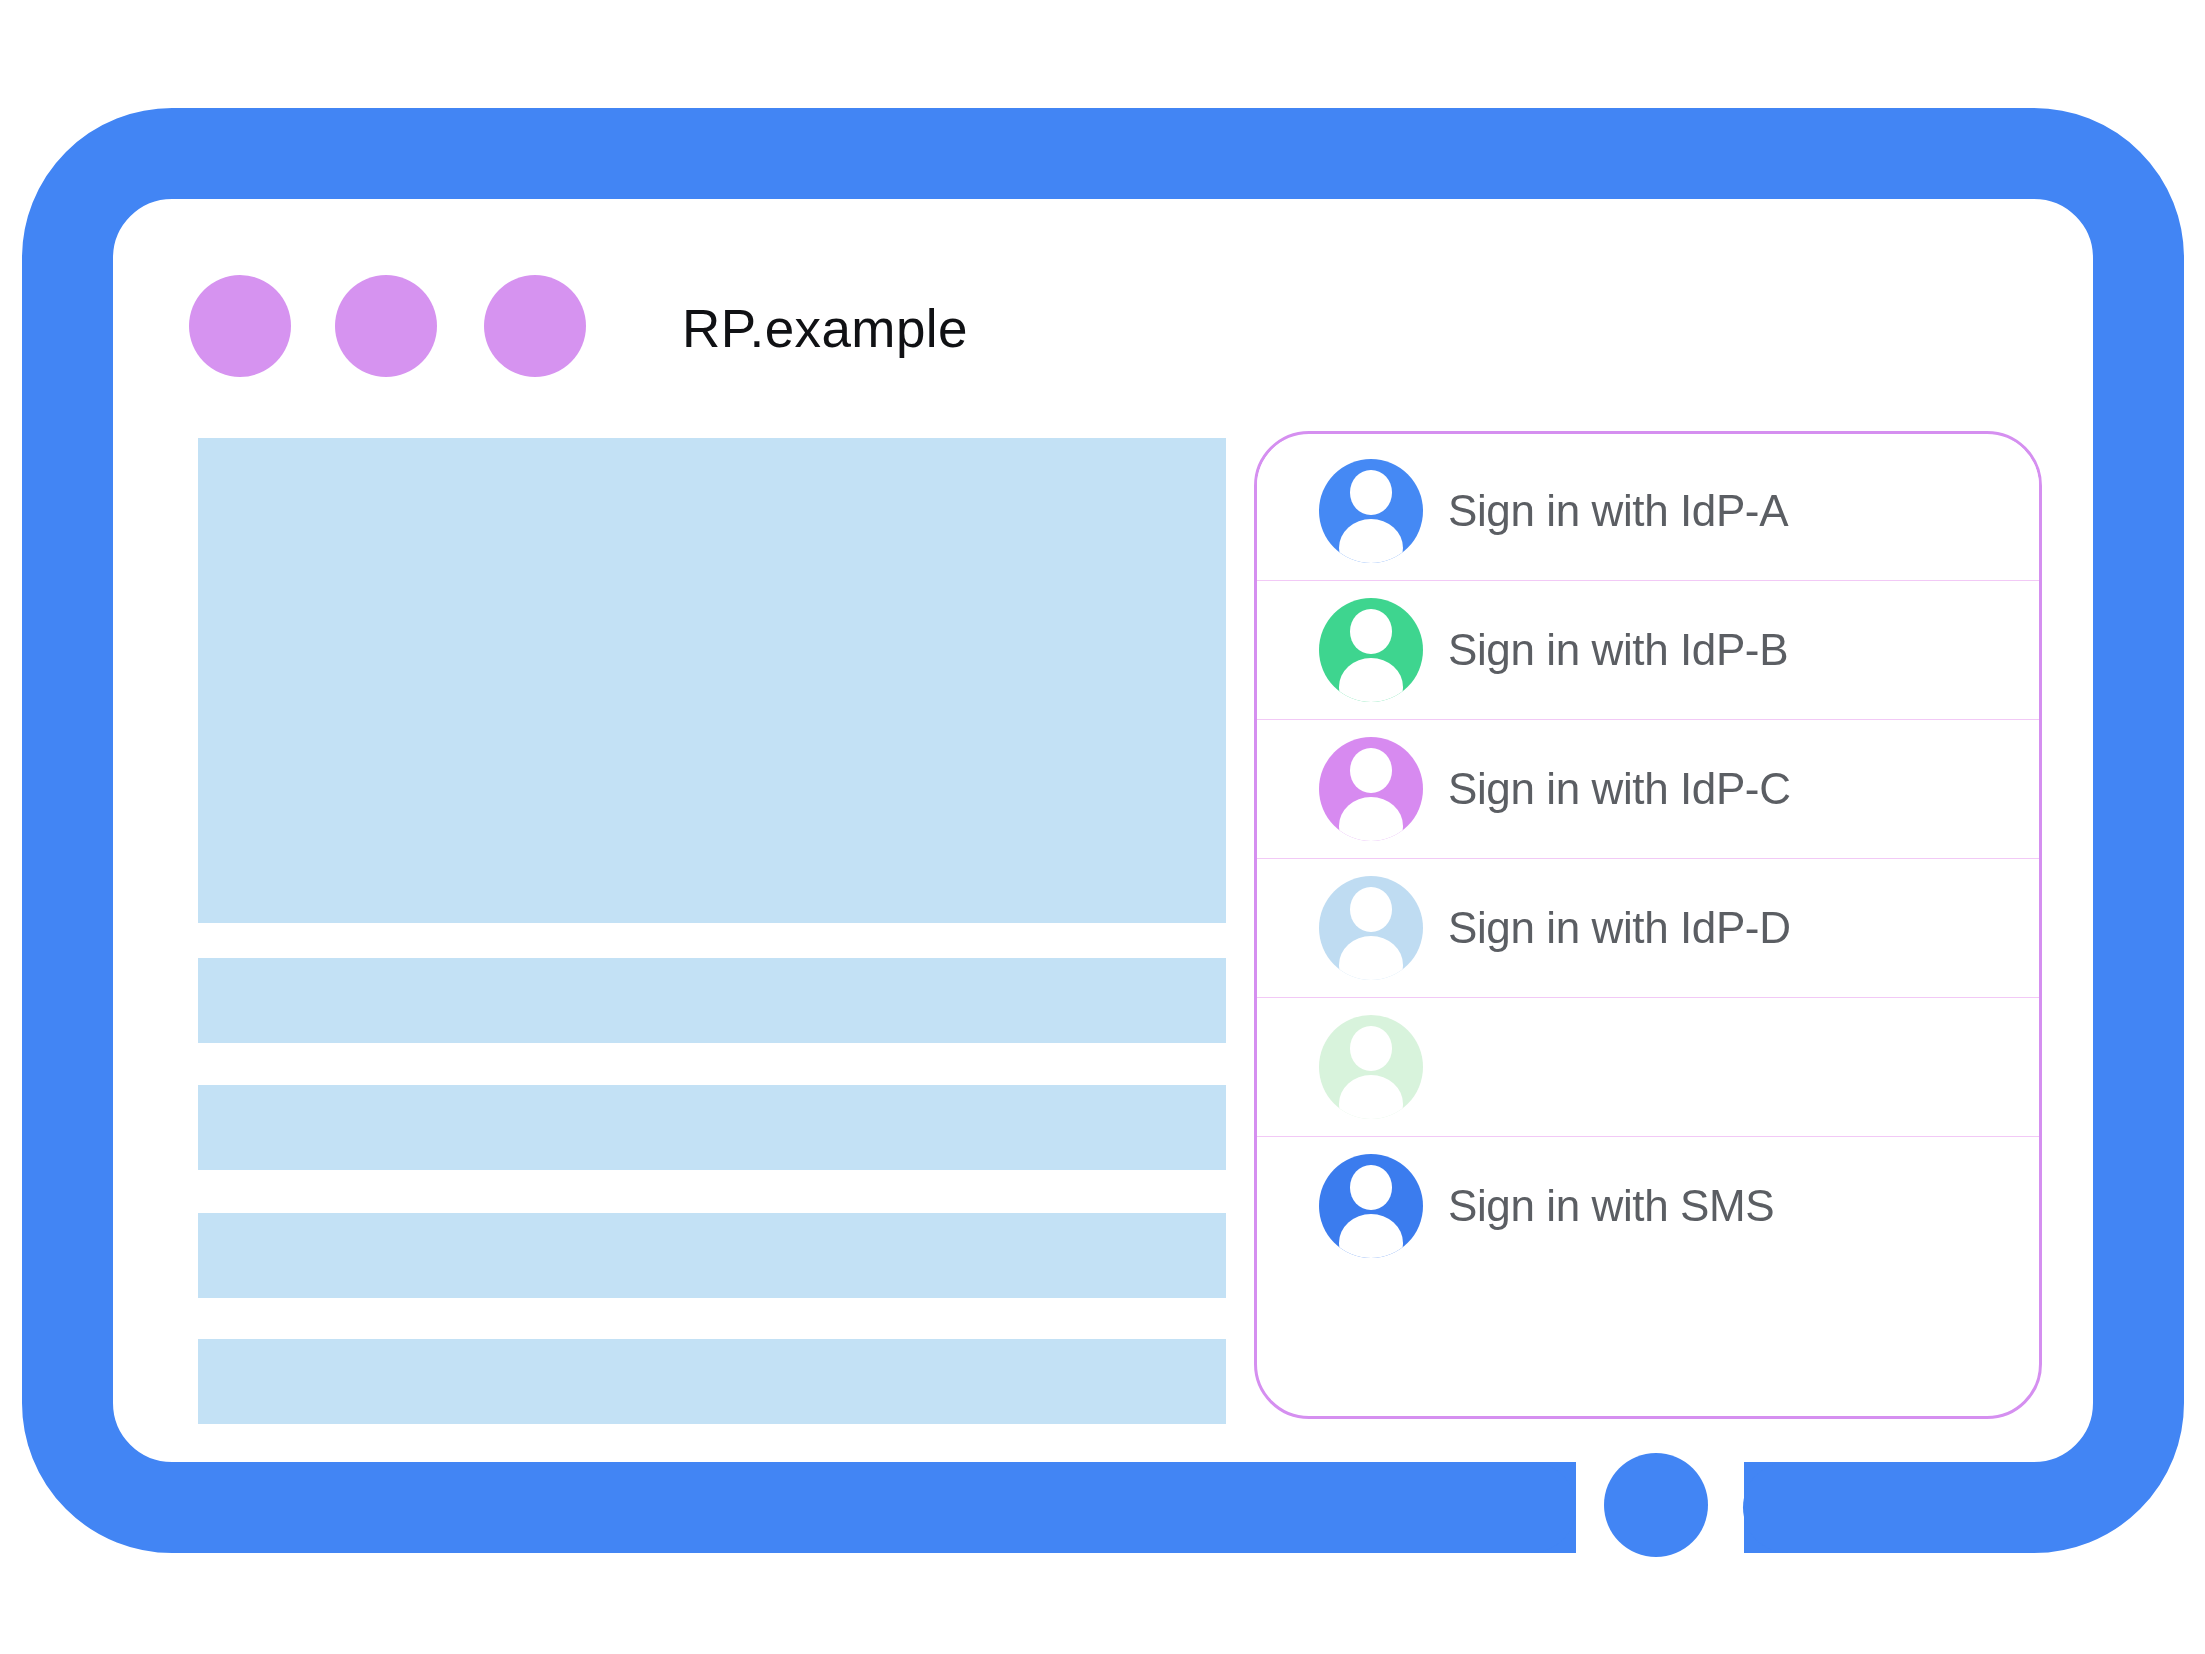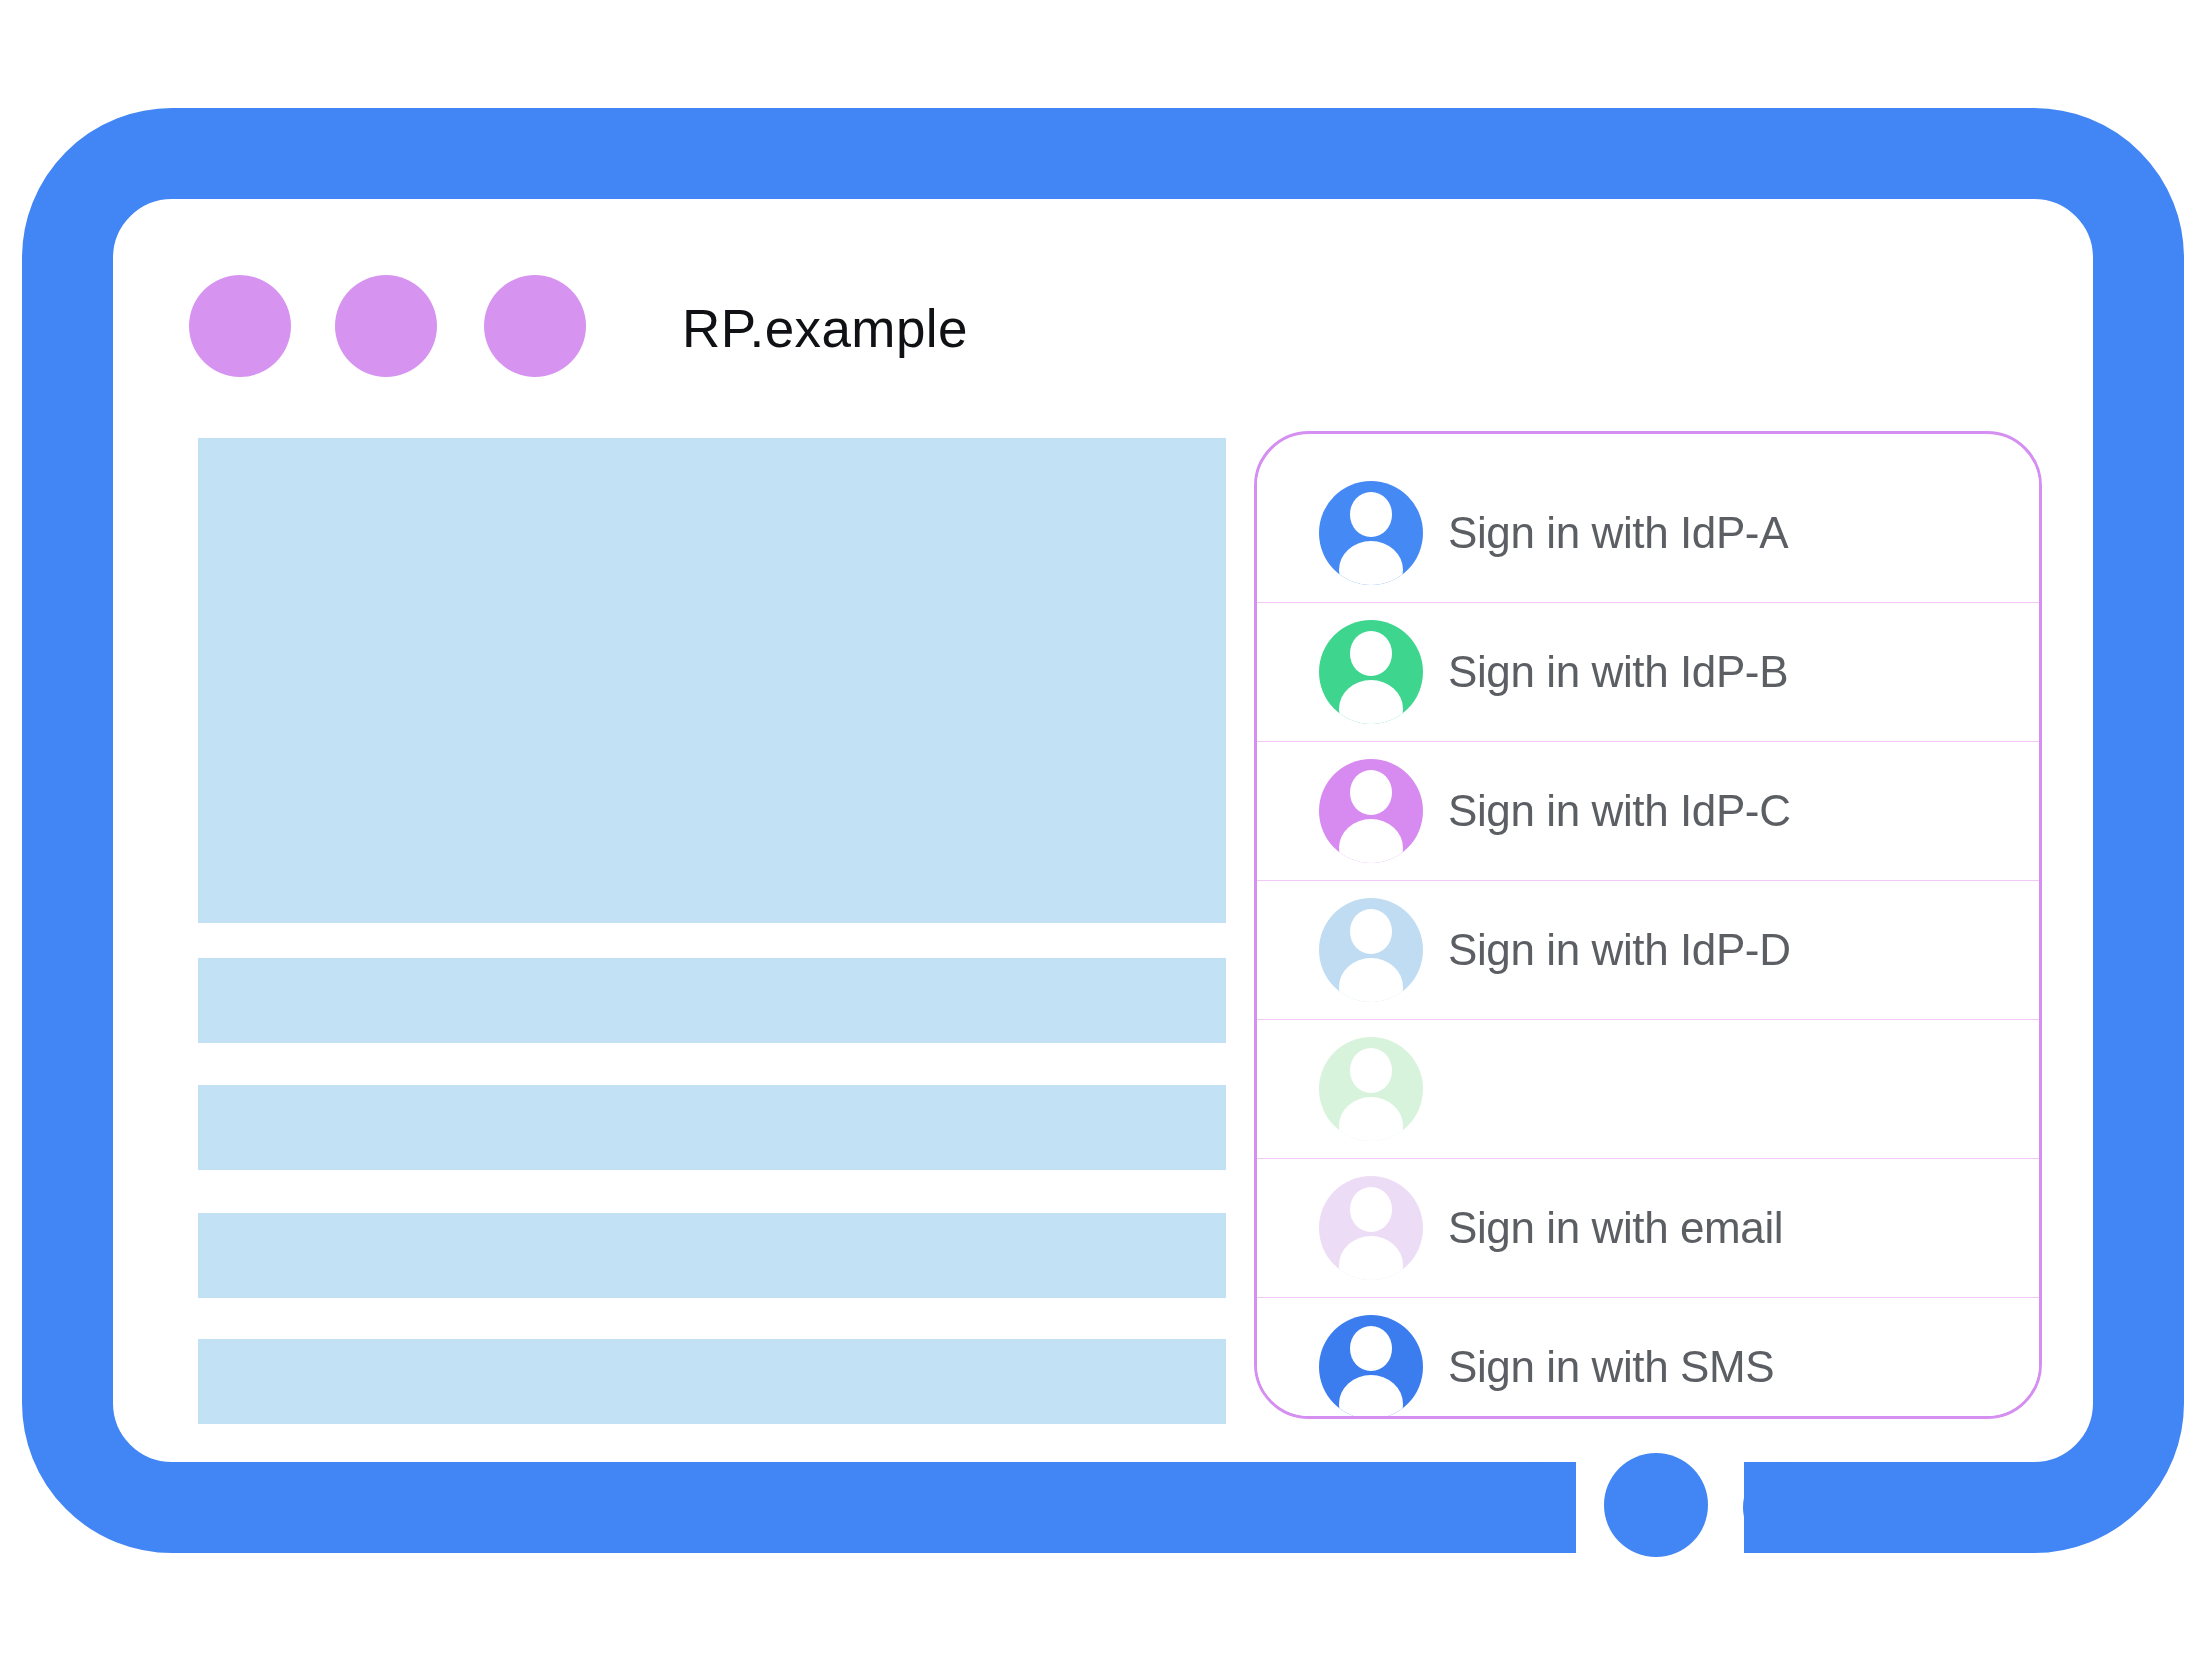--- a/index.html
+++ b/index.html
@@ -94,21 +94,21 @@
   .signin-panel {
     position: absolute;
     left: 1254px;
     top: 431px;
     width: 788px;
     height: 988px;
     box-sizing: border-box;
     border: 3.5px solid #d58ff0;
     border-radius: 55px;
     background: #ffffff;
-    padding-top: 29px;
+    padding-top: 7px;
     overflow: hidden;
   }
   .signin-row {
     display: flex;
     align-items: center;
     height: 139px;
     box-sizing: border-box;
     cursor: pointer;
     background: #ffffff;
   }
@@ -204,27 +204,20 @@
       <span class="signin-label">Sign in with IdP-D</span>
     </div>
 
     <div class="signin-row">
       <span class="avatar" style="background-color: rgb(216, 243, 220);">
         <span class="head"></span>
         <span class="torso"></span>
       </span>
     </div>
 
-    <div class="signin-row">
-      <span class="avatar" style="background-color: rgb(236, 220, 245);">
-        <span class="head"></span>
-        <span class="torso"></span>
-      </span>
-      <span class="signin-label">Sign in with email</span>
-    </div>
 
     <div class="signin-row">
       <span class="avatar" style="background-color: rgb(59, 124, 238);">
         <span class="head"></span>
         <span class="torso"></span>
       </span>
       <span class="signin-label">Sign in with SMS</span>
     </div>
 
   </div>

